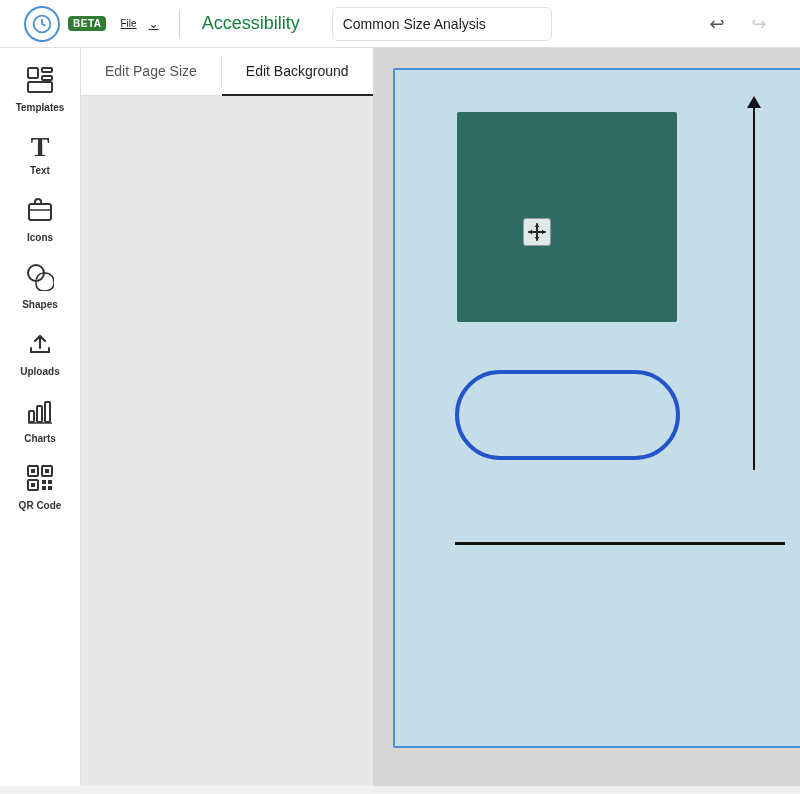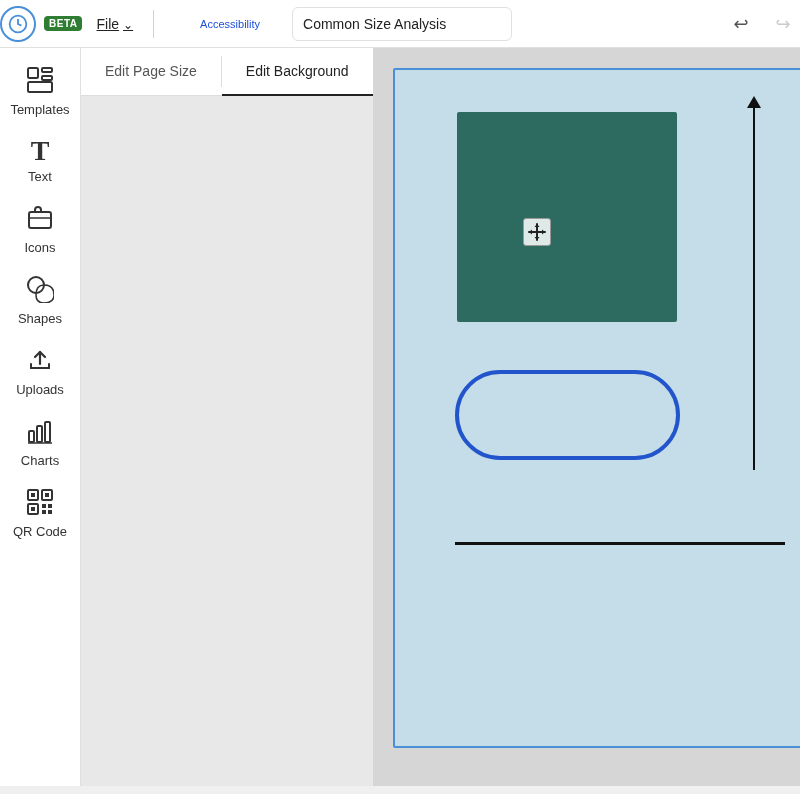--- a/index.html
+++ b/index.html
@@ -5,21 +5,21 @@
     * { box-sizing: border-box; margin: 0; padding: 0; }
     body { font-family: -apple-system, BlinkMacSystemFont, 'Segoe UI', sans-serif; background: #f0f0f0; width: 800px; height: 794px; overflow: hidden; }
 
     
     .topbar {
       display: flex;
       align-items: center;
       height: 48px;
       background: #fff;
       border-bottom: 1px solid #e0e0e0;
-      padding: 0 0;
+      padding: 0 24px;
       gap: 8px;
     }
     .logo-circle {
       width: 36px; height: 36px;
       border-radius: 50%;
       border: 2.5px solid #4a90d9;
       display: flex; align-items: center; justify-content: center;
       color: #4a90d9;
       font-size: 18px;
       flex-shrink: 0;
@@ -27,46 +27,45 @@
     .beta-badge {
       background: #2e7d32;
       color: #fff;
       font-size: 10px;
       font-weight: 700;
       padding: 2px 5px;
       border-radius: 4px;
       letter-spacing: 0.5px;
     }
     .file-btn {
-      display: flex; align-items: center; gap: 4px;
-      font-size: 14px;
+      display: flex; align-items: center; gap: 12px;
+      font-size: 10px;
       font-weight: 500;
       color: #222;
       background: none;
       border: none;
       cursor: pointer;
       padding: 4px 6px;
       border-radius: 4px;
       text-decoration: underline;
     }
     .divider-v {
       width: 1px; height: 28px;
       background: #d0d0d0;
       margin: 0 6px;
     }
     .accessibility-btn {
-      font-size: 11px;
+      font-size: 18px;
       font-weight: 500;
-      color: #1d4ed8;
+      color: #15803d;
       background: none;
       border: none;
       cursor: pointer;
       padding: 4px 8px;
       border-radius: 4px;
-      margin-left: 24px;
     }
     .title-input {
       flex: 0 0 auto;
       width: 220px;
       height: 34px;
       border: 1.5px solid #e0e0e0;
       border-radius: 6px;
       padding: 0 10px;
       font-size: 14px;
       color: #222;
@@ -115,23 +114,24 @@
       cursor: pointer;
       gap: 4px;
       margin-bottom: 2px;
     }
     .sidebar-icon {
       font-size: 24px;
       color: #333;
       line-height: 1;
     }
     .sidebar-label {
-      font-size: 13px;
+      font-size: 10px;
       color: #333;
       text-align: left;
+      font-weight: bold;
     }
 
     
     .right-panel {
       flex: 1;
       display: flex;
       flex-direction: row;
       background: #e8e8e8;
     }
 

